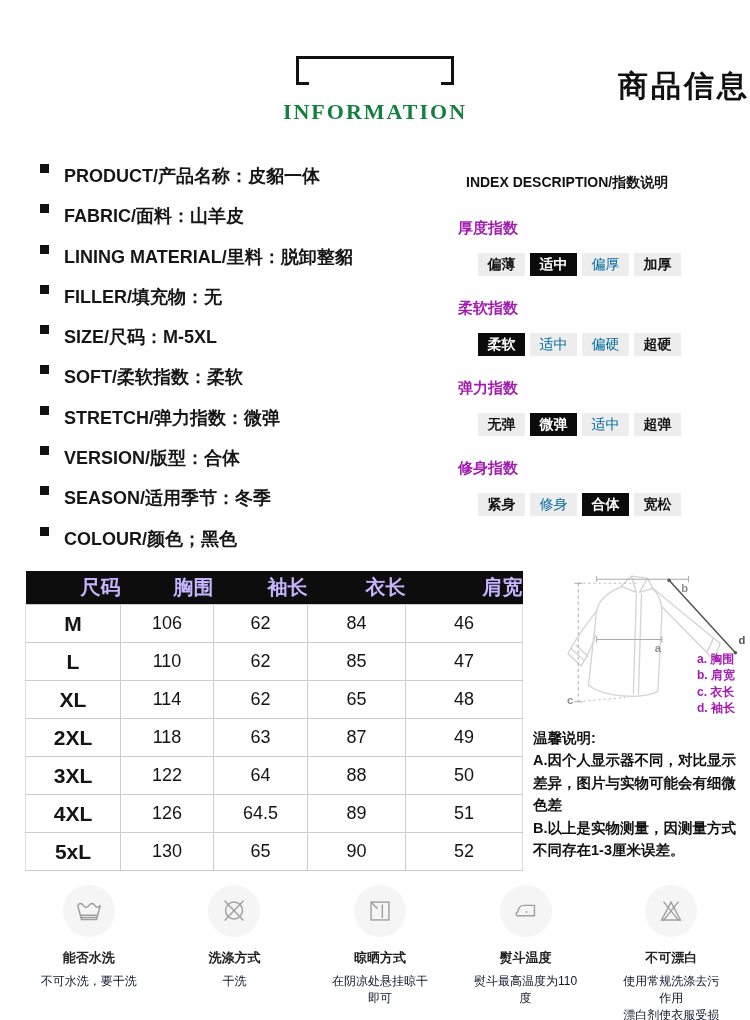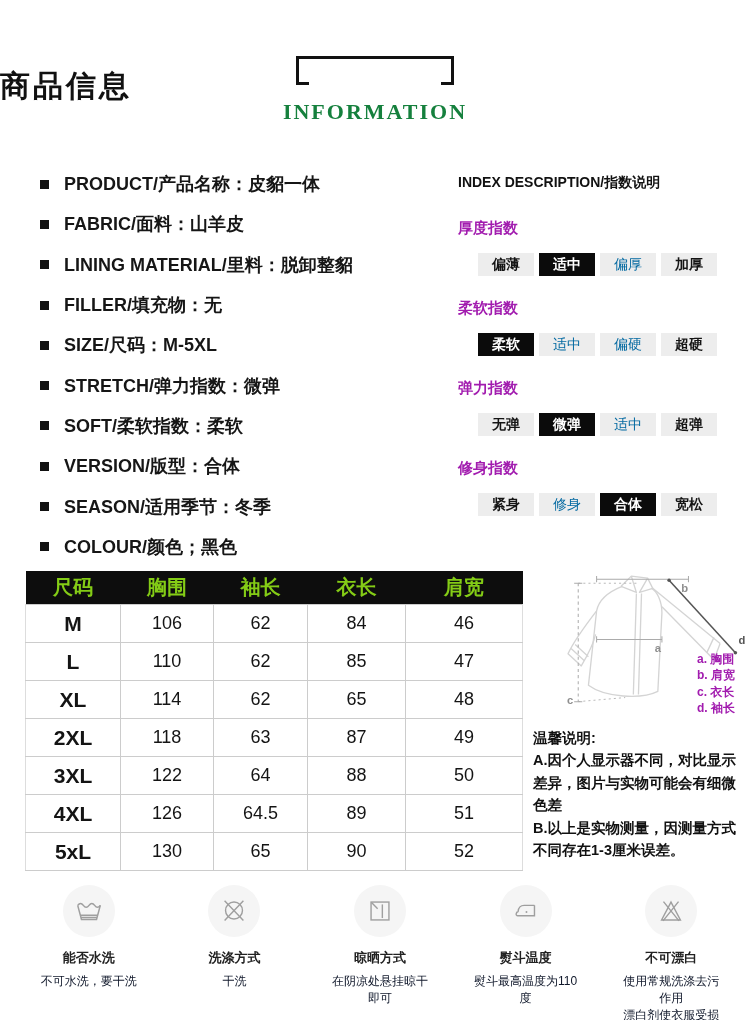--- a/index.html
+++ b/index.html
@@ -15,52 +15,52 @@
   .tbox {
     position:absolute; top:56px; left:50%; transform:translateX(-50%);
     width:158px; height:27px; border:3px solid #111; border-bottom:none;
   }
   .tbox::before, .tbox::after {
     content:""; position:absolute; bottom:-2px; width:13px; height:3px; background:#111;
   }
   .tbox::before { left:-3px; }
   .tbox::after  { right:-3px; }
   .cn-title {
-    position:absolute; top:66px; left:0; width:100%; text-align:left;
+    position:absolute; top:66px; left:0; width:100%; text-align:right;
     font-size:30px; font-weight:700; letter-spacing:3px; color:#111;
   }
   .en-title {
     position:absolute; top:99px; left:0; width:100%; text-align:center;
     font-family:"Liberation Serif","DejaVu Serif",serif;
     font-size:22px; font-weight:700; letter-spacing:2px; color:#15803d;
   }
 
   
   .main { display:flex; margin-top:32px; padding:0 18px 0 40px; }
   .spec-list { list-style:none; margin:0; padding:0; width:418px; }
-  .spec-list li { display:flex; align-items:center; height:40.3px; font-size:18px; font-weight:600; color:#161616; white-space:nowrap; }
+  .spec-list li { display:flex; align-items:flex-start; height:40.3px; font-size:18px; font-weight:600; color:#161616; white-space:nowrap; }
   .bullet { width:9px; height:9px; background:#111; margin-right:15px; flex:none; }
 
   .index-panel { flex:1; padding-top:4px; }
-  .index-title { font-size:14px; font-weight:700; color:#111; margin:6px 0 27px; }
+  .index-title { font-size:14px; font-weight:700; color:#111; margin:6px 8px 27px; }
   .index-group-name { font-size:15px; font-weight:700; color:#a21caf; margin:0 0 15px; }
   .chip-row { display:flex; gap:5px; padding-left:20px; margin-bottom:23px; }
   .chip {
-    width:56px; height:23px; line-height:23px; text-align:center;
+    width:47px; height:23px; line-height:23px; text-align:center;
     font-size:14px; background:#ededed; color:#141414; font-weight:700;
   }
   .chip.muted { color:#0369a1; font-weight:400; }
   .chip.selected { background:#0b0b0b; color:#fff; }
 
   
   .content-bottom { display:flex; padding:0 14px 0 25px; margin-top:4px; }
   table.size-table { border-collapse:collapse; width:497px; table-layout:fixed; flex:none; }
   .size-table th {
-    background:#0d0d0d; color:#84cc16; font-size:20px; font-weight:700;
-    height:34px; padding:0; text-align:center;
+    background:#0d0d0d; color:#c4b5fd; font-size:20px; font-weight:700;
+    height:34px; padding:0; text-align:right;
   }
   .size-table td {
     border:1px solid #ccc; text-align:center; height:38px;
     font-size:18px; color:#141414; padding:0;
   }
   .size-table td.size-col { font-size:21px; font-weight:700; }
   .size-table tr td:first-child { border-left-color:#ddd; }
   .size-table tr td:last-child  { border-right-color:#ddd; }
 
   .side { width:216px; padding-left:10px; position:relative; }
@@ -110,25 +110,25 @@
         <li>
           <span class="bullet"></span>
           <span>FILLER/填充物：无</span>
         </li>
         <li>
           <span class="bullet"></span>
           <span>SIZE/尺码：M-5XL</span>
         </li>
         <li>
           <span class="bullet"></span>
+          <span>SOFT/柔软指数：柔软</span>
+        </li>
+        <li>
+          <span class="bullet"></span>
           <span>STRETCH/弹力指数：微弹</span>
-        </li>
-        <li>
-          <span class="bullet"></span>
-          <span>SOFT/柔软指数：柔软</span>
         </li>
         <li>
           <span class="bullet"></span>
           <span>VERSION/版型：合体</span>
         </li>
         <li>
           <span class="bullet"></span>
           <span>SEASON/适用季节：冬季</span>
         </li>
         <li>

